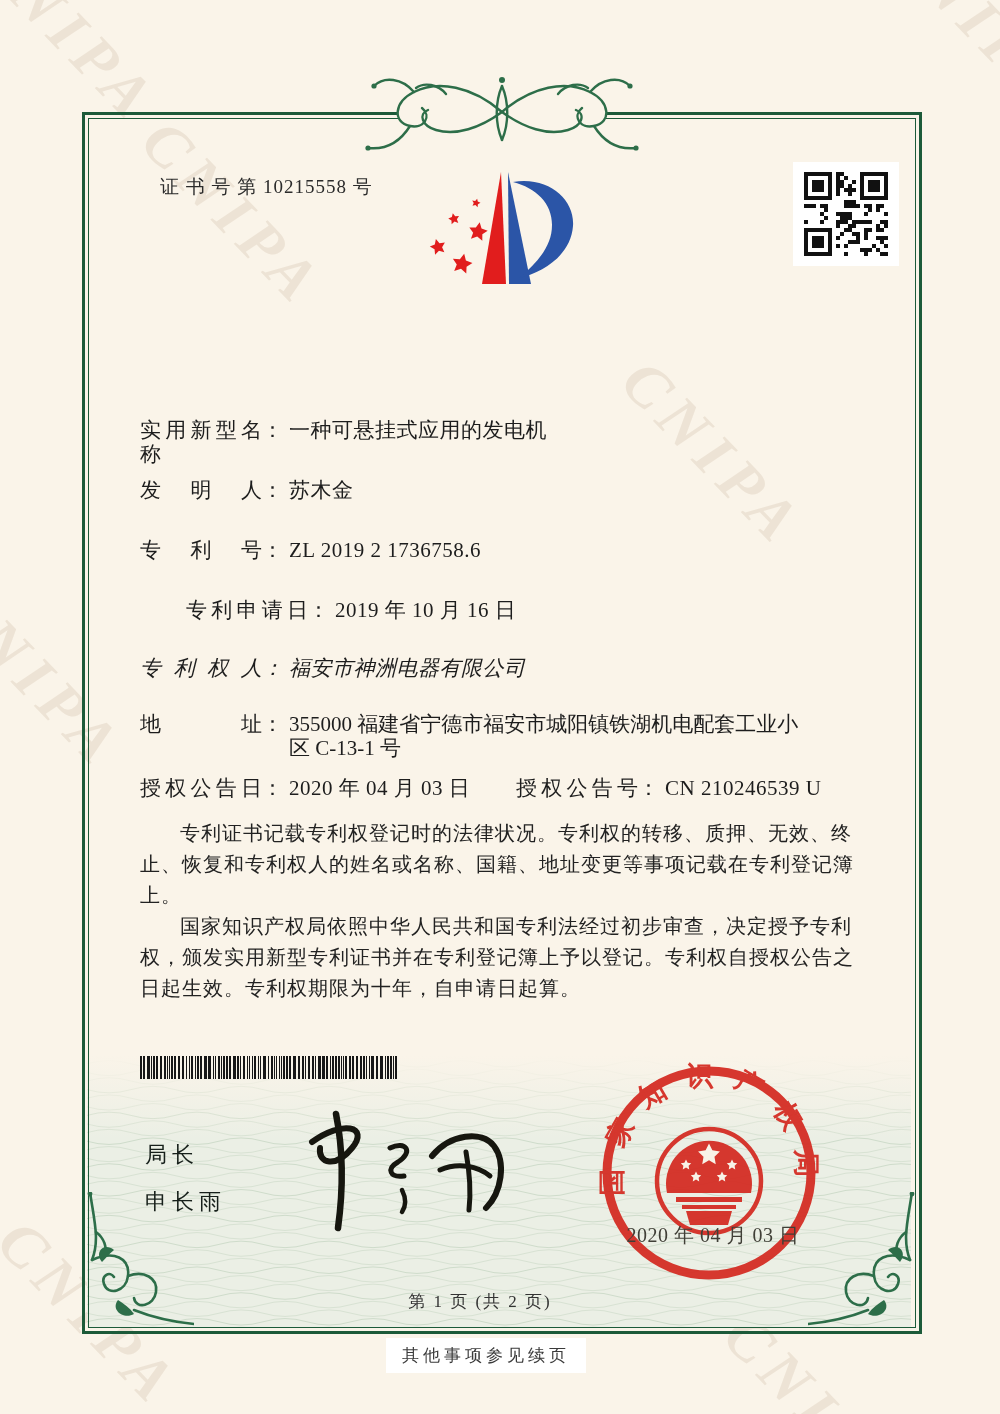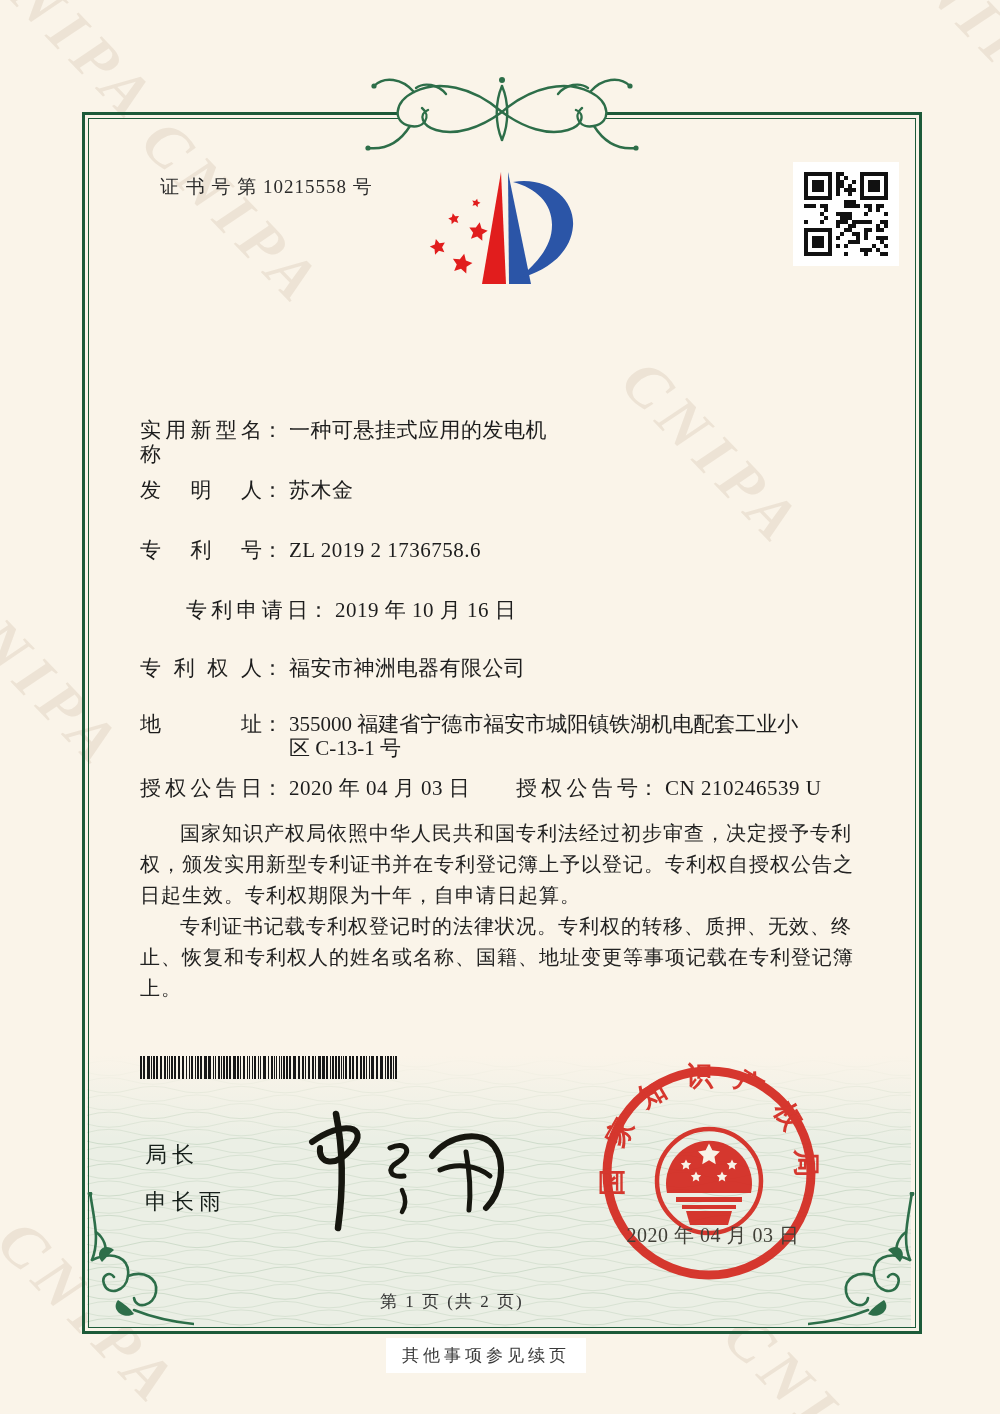--- a/index.html
+++ b/index.html
@@ -59,21 +59,21 @@
   
   .barcode{ position:absolute; left:140px; top:1056px;}
   .signer{ position:absolute; left:145px; top:1140px; font-size:22px; letter-spacing:5px; color:#17201b;}
   .signer div{ margin-bottom:17px;}
   .signature{ position:absolute; left:290px; top:1104px;}
   .seal{ position:absolute; left:596px; top:1060px;}
   .seal-date{
     position:absolute; left:620px; top:1222px; width:186px; text-align:center;
     font-size:20px; color:#403f37; letter-spacing:0.5px;
   }
-  .page-number{ position:absolute; left:380px; top:1290px; width:200px; 
+  .page-number{ position:absolute; left:380px; top:1290px; width:200px; text-align:center;
     font-size:17px; letter-spacing:2px; color:#333;}
   .footer-note{
     position:absolute; left:386px; top:1338px; background:#ffffff;
     padding:6px 16px; font-size:17px; letter-spacing:4px; color:#3a3a3a;
   }
   .ornament-top{ position:absolute; left:350px; top:64px;}
   .corner{ position:absolute;}
   .corner.bl{ left:82px; top:1192px;}
   .corner.br{ left:808px; top:1192px; transform:scaleX(-1);}
 </style>
@@ -328,21 +328,21 @@
   <div class="row" style="top:538px;">
     <span class="flabel">专利号</span>
       <span class="colon">：</span>
     <span class="fvalue">ZL 2019 2 1736758.6</span>
   </div>
   <div class="row" style="top:598px;margin-left:46px;">
     <span class="flabel">专利申请日</span>
       <span class="colon">：</span>
     <span class="fvalue">2019 年 10 月 16 日</span>
   </div>
-  <div class="row" style="top:656px;">
+  <div class="row" style="top:656px;font-style:italic;">
     <span class="flabel">专利权人</span>
       <span class="colon">：</span>
     <span class="fvalue">福安市神洲电器有限公司</span>
   </div>
   <div class="row" style="top:712px;">
     <span class="flabel">地址</span>
       <span class="colon">：</span>
     <span class="fvalue addr">355000 福建省宁德市福安市城阳镇铁湖机电配套工业小区 C-13-1 号</span>
   </div>
   <div class="row" style="top:776px;">
@@ -350,22 +350,22 @@
       <span class="colon">：</span>
     <span class="fvalue">2020 年 04 月 03 日</span>
     <span class="pair2">
       <span class="flabel">授权公告号</span>
         <span class="colon">：</span>
       <span class="fvalue">CN 210246539 U</span>
     </span>
   </div>
 
   <div class="body-text">
+    <p>专利证书记载专利权登记时的法律状况。专利权的转移、质押、无效、终止、恢复和专利权人的姓名或名称、国籍、地址变更等事项记载在专利登记簿上。</p>
     <p>国家知识产权局依照中华人民共和国专利法经过初步审查，决定授予专利权，颁发实用新型专利证书并在专利登记簿上予以登记。专利权自授权公告之日起生效。专利权期限为十年，自申请日起算。</p>
-    <p>专利证书记载专利权登记时的法律状况。专利权的转移、质押、无效、终止、恢复和专利权人的姓名或名称、国籍、地址变更等事项记载在专利登记簿上。</p>
   </div>
 
   <svg class="barcode" id="barcode" width="262" height="24">
       <rect x="0" y="0" width="2" height="23" fill="#171717"></rect>
       <rect x="3" y="0" width="2" height="23" fill="#171717"></rect>
       <rect x="7" y="0" width="3" height="23" fill="#171717"></rect>
       <rect x="11" y="0" width="1" height="23" fill="#171717"></rect>
       <rect x="13" y="0" width="2" height="23" fill="#171717"></rect>
       <rect x="16" y="0" width="2" height="23" fill="#171717"></rect>
       <rect x="20" y="0" width="2" height="23" fill="#171717"></rect>

